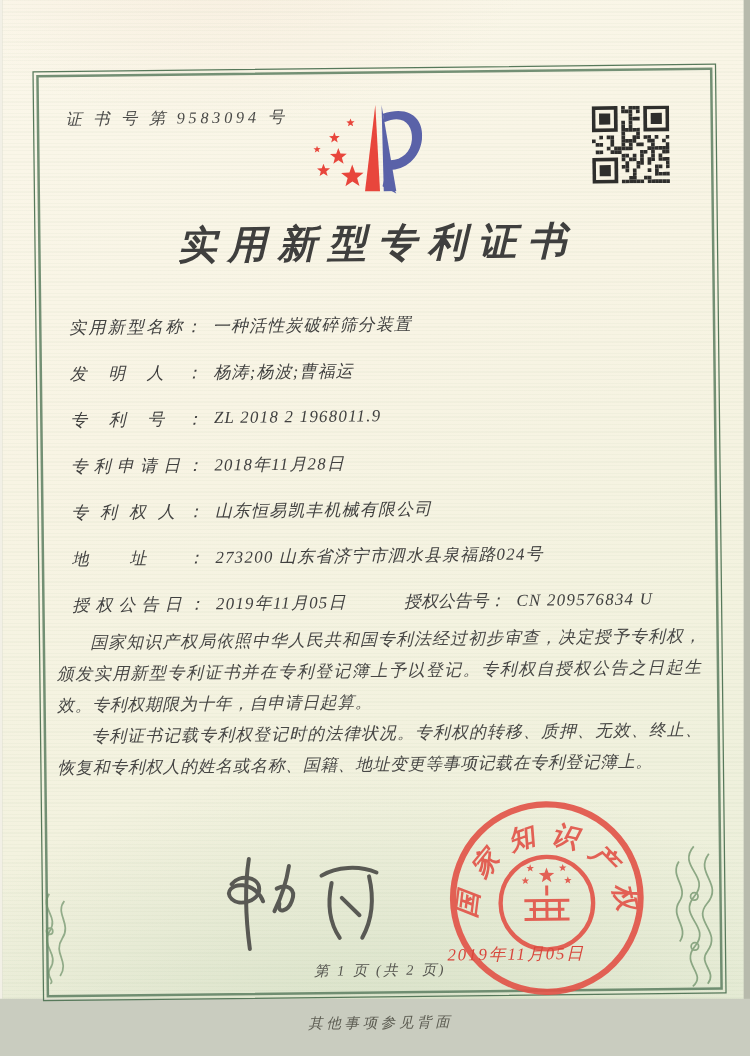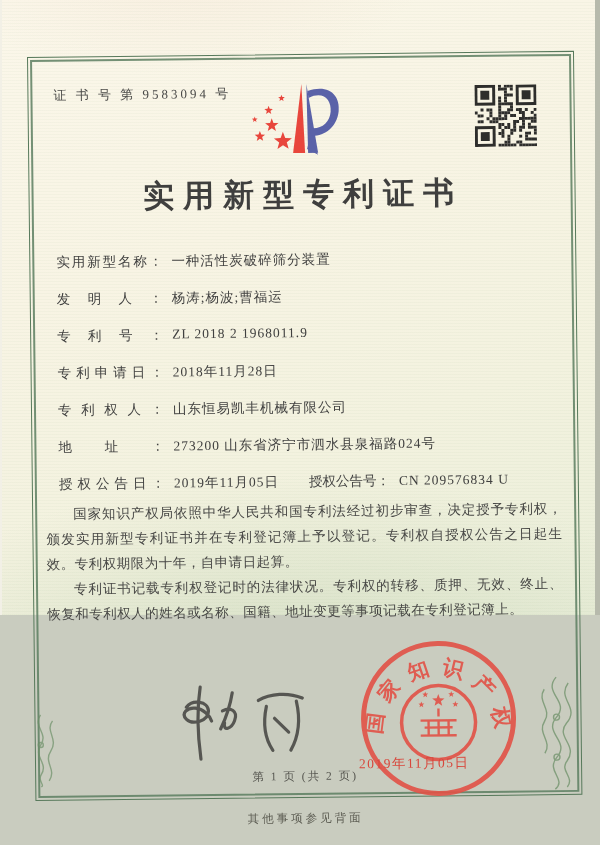--- a/index.html
+++ b/index.html
@@ -1,21 +1,21 @@
 <!DOCTYPE html>
 <html><head>
 <meta charset="utf-8">
 <style>
   html,body{margin:0;padding:0;}
   body{
     width:600px;height:845px;overflow:hidden;
     background:#c9ccbf;
     font-family:"Liberation Serif","DejaVu Serif",serif;
   }
-  #scan{position:relative;width:600px;height:615px;}
+  #scan{position:relative;width:600px;height:799px;font-style:italic;}
   #paper{
     position:absolute;left:2px;right:5px;top:0;bottom:0;
     background:linear-gradient(160deg,#fbf7ea 0%,#f8f4e4 38%,#f3f2df 68%,#eaeed9 100%);
   }
   #paper::before{ 
     content:"";position:absolute;inset:0;pointer-events:none;
     background:
       radial-gradient(120% 55% at 50% 110%, rgba(150,180,140,.28), transparent 60%),
       radial-gradient(60% 25% at 30% -5%, rgba(235,200,180,.18), transparent 70%);
   }
@@ -27,21 +27,21 @@
   #frame{position:absolute;left:30px;top:54px;width:545px;height:742px;border:1px solid #57795b;}
   #frame::before{content:"";position:absolute;inset:2px;border:2px solid #5c7e60;opacity:.85;}
   .certno{position:absolute;left:56px;top:84px;font-size:13px;letter-spacing:3px;color:#4a4a48;}
   .title{
     position:absolute;top:174px;left:0;right:0;text-align:center;
     font-size:31px;font-weight:700;letter-spacing:9px;text-indent:9px;color:#3f3f3e;
   }
   .fields{position:absolute;left:57px;top:251px;right:36px;font-size:13.5px;color:#414140;}
   .frow{margin-bottom:19px;white-space:nowrap;height:18px;}
   .flabel{display:inline-block;width:106px;text-align:justify;text-align-last:justify;vertical-align:top;}
-  .flabel-b{display:inline-block;margin-left:30px;vertical-align:top;}
+  .flabel-b{display:inline-block;margin-left:46px;vertical-align:top;}
   .fvalue{margin-left:9px;letter-spacing:1px;}
   .bodytext{
     position:absolute;left:44px;right:40px;top:499px;
     font-size:13.5px;line-height:25px;text-align:justify;letter-spacing:.5px;color:#474745;
   }
   .bodytext p{margin:0;text-indent:2em;}
   .signer{
     position:absolute;left:78px;top:697px;font-size:15px;line-height:29px;color:#3e3e3c;
     font-family:"Liberation Sans","DejaVu Sans",sans-serif;letter-spacing:2px;
   }

